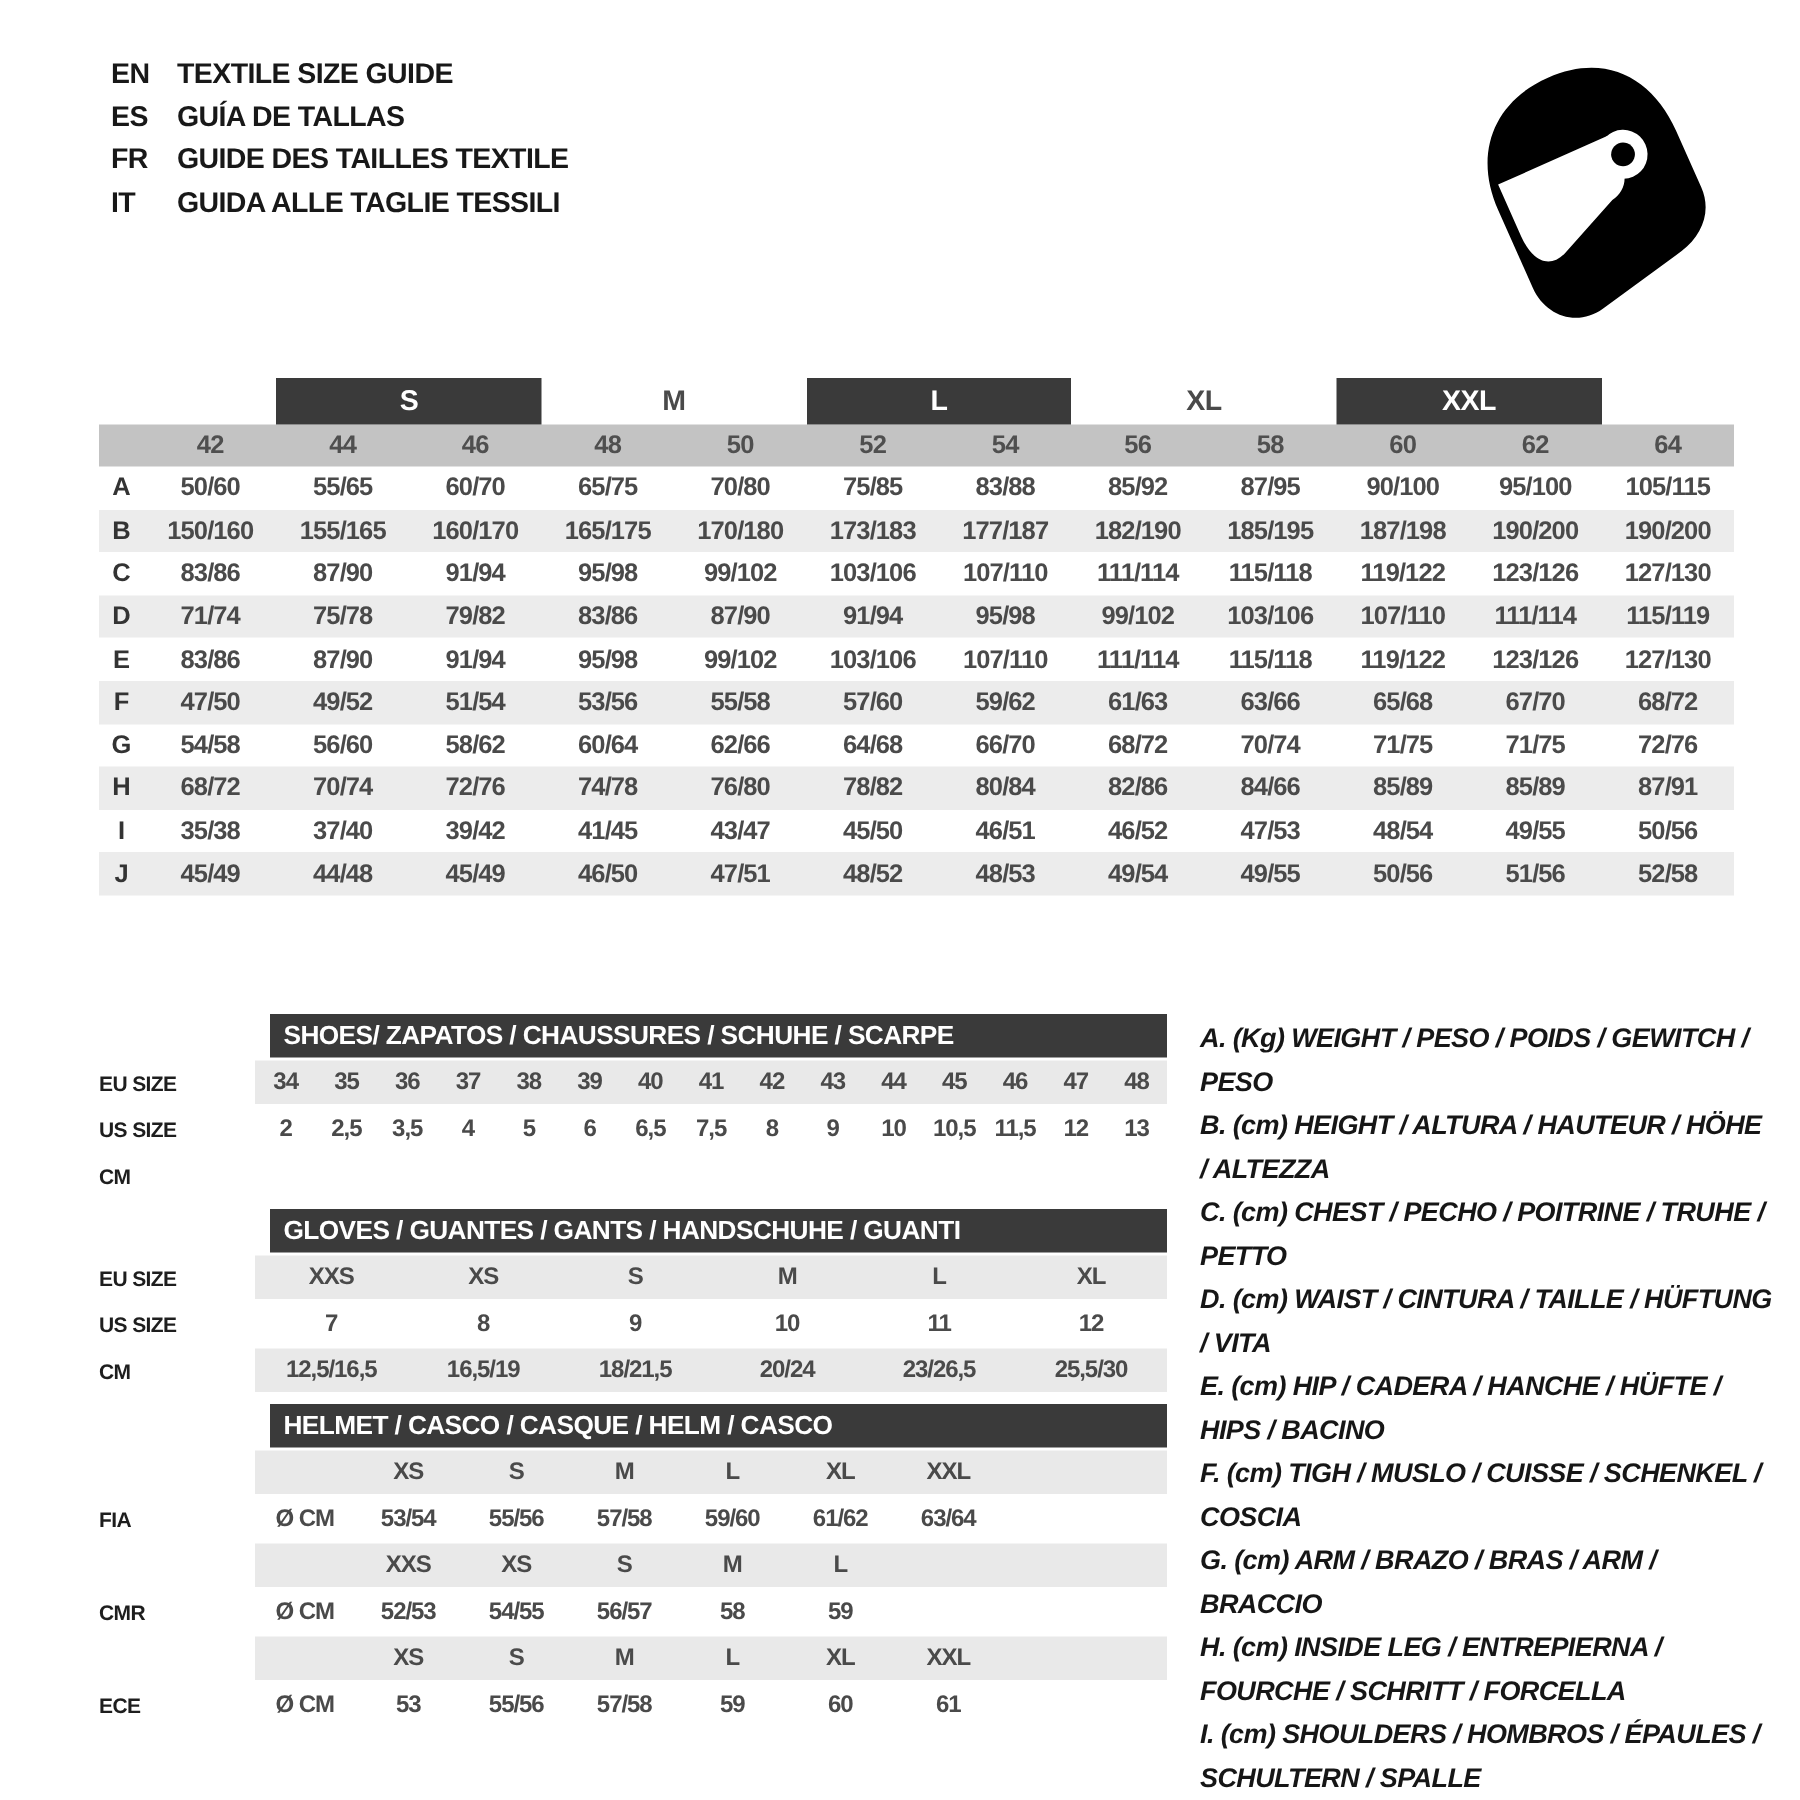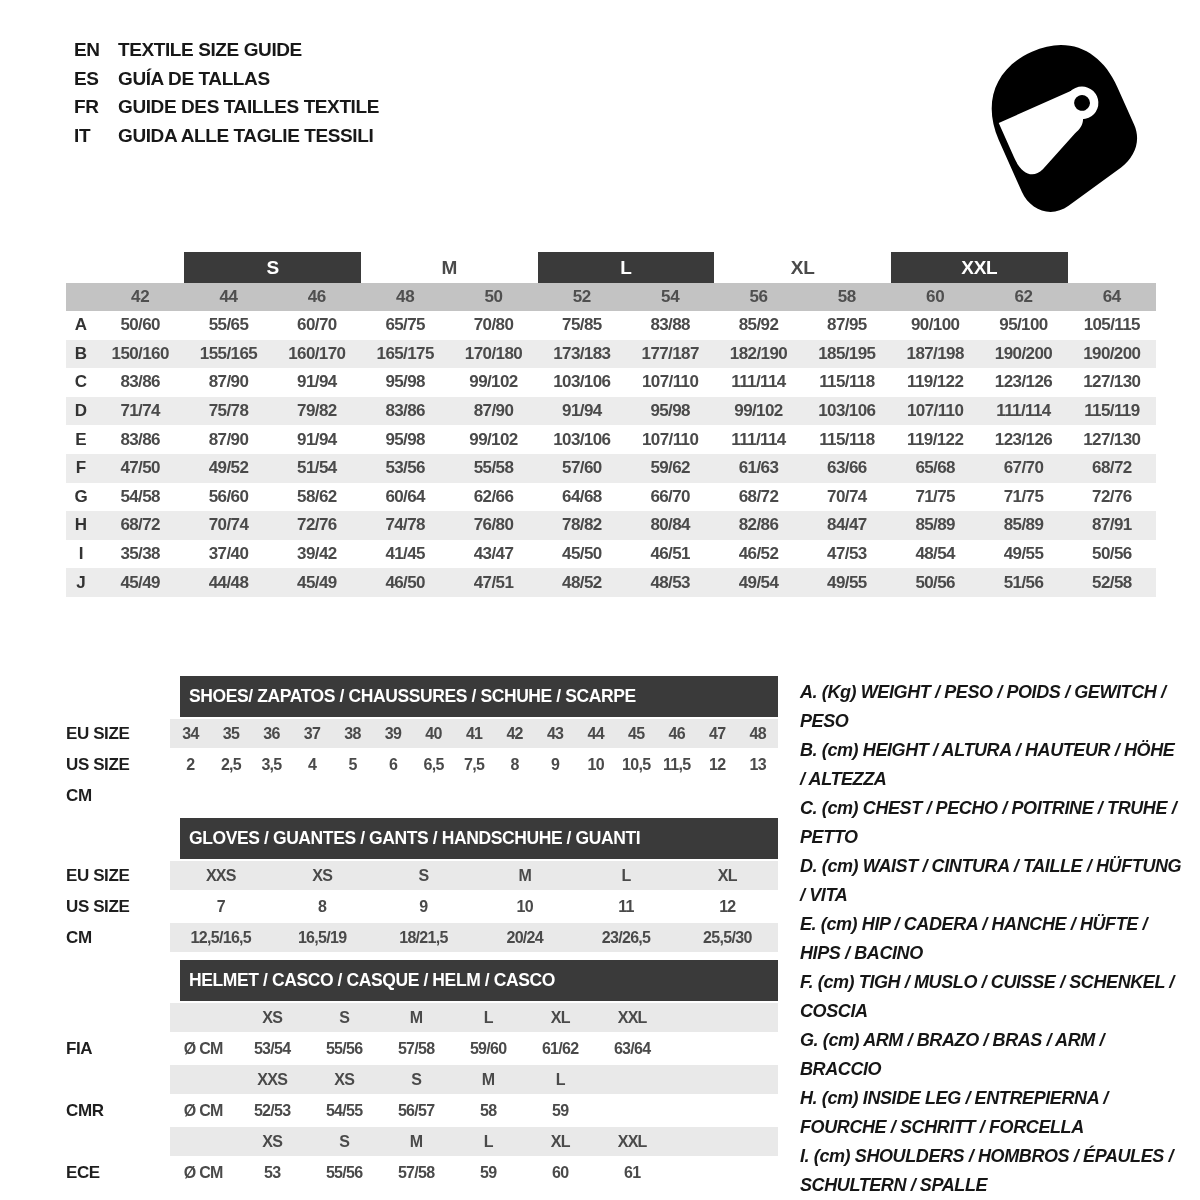--- a/index.html
+++ b/index.html
@@ -28,25 +28,25 @@
   .gbox{background:#3a3a3a;color:#fff;}
   .nums{height:28px;background:#c3c3c3;}
   .ncell{text-align:center;font-weight:700;font-size:17px;color:#4f4f4f;letter-spacing:-0.4px;}
   .trow{height:28.6px;}
   .trow.stripe{background:#ececec;}
   .tcell{text-align:center;font-weight:700;font-size:17px;color:#4a4a4a;letter-spacing:-0.6px;white-space:nowrap;}
   .rlab{text-align:center;font-weight:700;font-size:17px;color:#333;}
 
   
   .sub{position:absolute;left:66px;top:676px;width:712px;}
-  .bar{margin-left:114px;width:598px;height:41px;background:#3a3a3a;color:#fff;
+  .bar{margin-left:114px;width:598px;height:29px;background:#3a3a3a;color:#fff;
        display:flex;align-items:center;padding-left:9px;box-sizing:border-box;
        font-weight:700;font-size:17.5px;letter-spacing:-0.4px;white-space:nowrap;}
   .srow{display:flex;height:29px;margin-top:2px;align-items:stretch;}
-  .srow .lab{width:114px;display:flex;align-items:center;font-weight:700;font-size:17px;color:#1e1e1e;letter-spacing:-0.4px;}
+  .srow .lab{width:114px;display:flex;align-items:center;font-weight:700;font-size:14px;color:#1e1e1e;letter-spacing:-0.4px;}
   .bandarea{width:665px;display:grid;align-items:center;}
   .band-bg{background:#e9e9e9;}
   .scell{text-align:center;font-weight:700;font-size:16px;color:#4a4a4a;letter-spacing:-0.7px;white-space:nowrap;}
   .grid15{grid-template-columns:repeat(15,1fr);}
   .grid6{grid-template-columns:repeat(6,1fr);}
   .gridH{grid-template-columns:66px repeat(6,72px) 1fr;}
   .gap{height:8px;}
 
   
   .legend{position:absolute;left:800px;top:678px;width:382px;}
@@ -221,21 +221,21 @@
         <div class="mgrid trow stripe">
           <div class="rlab">H</div>
           <div class="tcell">68/72</div>
           <div class="tcell">70/74</div>
           <div class="tcell">72/76</div>
           <div class="tcell">74/78</div>
           <div class="tcell">76/80</div>
           <div class="tcell">78/82</div>
           <div class="tcell">80/84</div>
           <div class="tcell">82/86</div>
-          <div class="tcell">84/47</div>
+          <div class="tcell">84/66</div>
           <div class="tcell">85/89</div>
           <div class="tcell">85/89</div>
           <div class="tcell">87/91</div>
         </div>
         <div class="mgrid trow">
           <div class="rlab">I</div>
           <div class="tcell">35/38</div>
           <div class="tcell">37/40</div>
           <div class="tcell">39/42</div>
           <div class="tcell">41/45</div>

